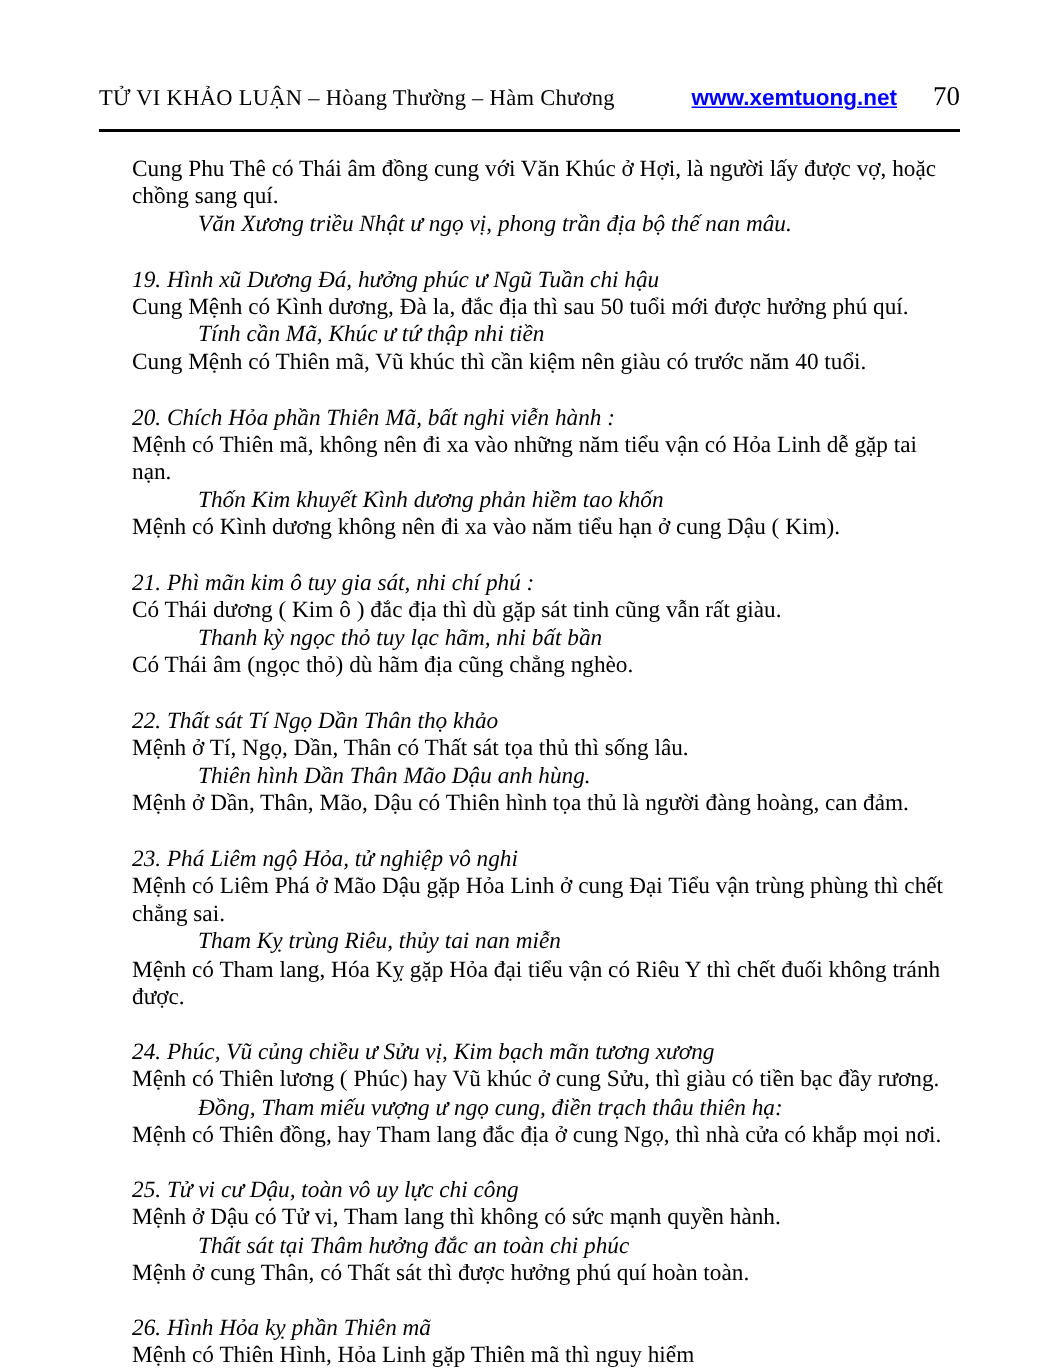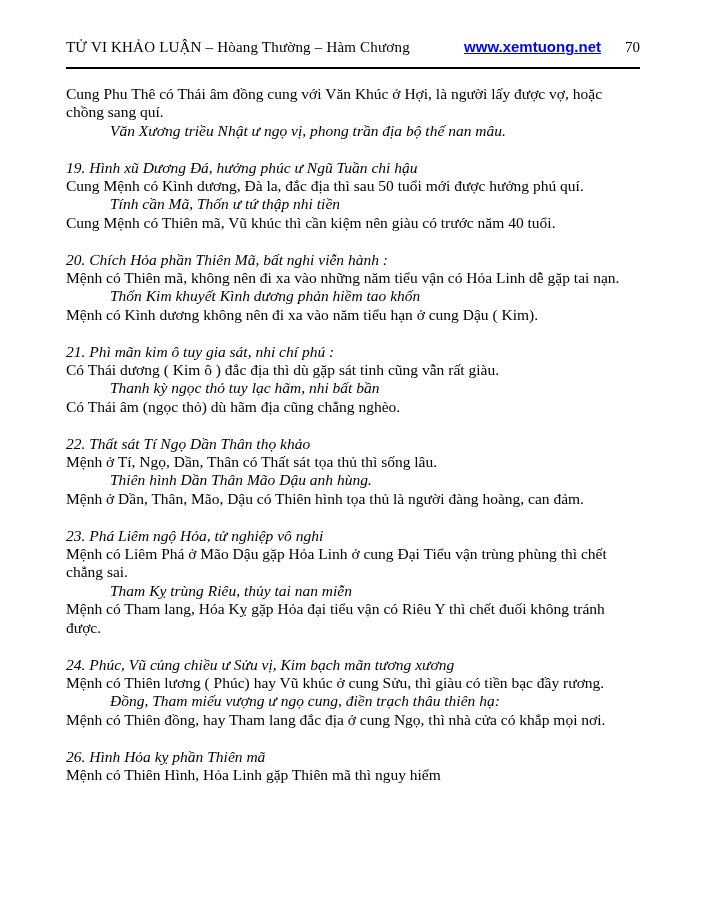--- a/index.html
+++ b/index.html
@@ -36,27 +36,29 @@
     font-family: "Liberation Sans", sans-serif;
     font-weight: bold;
     font-size: 15px;
     color: #0000ff;
     text-decoration: underline;
     margin-right: 24px;
     white-space: nowrap;
     cursor: pointer;
   }
   .header-page {
-    font-size: 15px;
+    font-size: 18px;
+    margin-top: 16px;
   }
   .content {
     margin-top: 16px;
     font-size: 15.5px;
     line-height: 18.4px;
     max-width: 575px;
+    margin-left: 22px;
   }
   .content p {
     margin: 0;
   }
   .verse {
     font-style: italic;
     padding-left: 44px;
   }
   .heading {
     font-style: italic;
@@ -80,21 +82,21 @@
   <div class="content">
 
     <div>
       <p>Cung Phu Thê có Thái âm đồng cung với Văn Khúc ở Hợi, là người lấy được vợ, hoặc chồng sang quí.</p>
       <p class="verse">Văn Xương triều Nhật ư ngọ vị, phong trần địa bộ thế nan mâu.</p>
     </div>
 
     <div class="section">
       <p class="heading">19. Hình xũ Dương Đá, hưởng phúc ư Ngũ Tuần chi hậu</p>
       <p>Cung Mệnh có Kình dương, Đà la, đắc địa thì sau 50 tuổi mới được hưởng phú quí.</p>
-      <p class="verse">Tính cần Mã, Thốn ư tứ thập nhi tiền</p>
+      <p class="verse">Tính cần Mã, Khúc ư tứ thập nhi tiền</p>
       <p>Cung Mệnh có Thiên mã, Vũ khúc thì cần kiệm nên giàu có trước năm 40 tuổi.</p>
     </div>
 
     <div class="section">
       <p class="heading">20. Chích Hỏa phần Thiên Mã, bất nghi viễn hành :</p>
       <p>Mệnh có Thiên mã, không nên đi xa vào những năm tiểu vận có Hỏa Linh dễ gặp tai nạn.</p>
       <p class="verse">Thốn Kim khuyết Kình dương phản hiềm tao khốn</p>
       <p>Mệnh có Kình dương không nên đi xa vào năm tiểu hạn ở cung Dậu ( Kim).</p>
     </div>
 
@@ -119,20 +121,26 @@
       <p>Mệnh có Tham lang, Hóa Kỵ gặp Hỏa đại tiểu vận có Riêu Y thì chết đuối không tránh được.</p>
     </div>
 
     <div class="section">
       <p class="heading">24. Phúc, Vũ củng chiều ư Sửu vị, Kim bạch mãn tương xương</p>
       <p>Mệnh có Thiên lương ( Phúc) hay Vũ khúc ở cung Sửu, thì giàu có tiền bạc đầy rương.</p>
       <p class="verse">Đồng, Tham miếu vượng ư ngọ cung, điền trạch thâu thiên hạ:</p>
       <p>Mệnh có Thiên đồng, hay Tham lang đắc địa ở cung Ngọ, thì nhà cửa có khắp mọi nơi.</p>
     </div>
 
+    <div class="section">
+      <p class="heading">25. Tử vi cư Dậu, toàn vô uy lực chi công</p>
+      <p>Mệnh ở Dậu có Tử vi, Tham lang thì không có sức mạnh quyền hành.</p>
+      <p class="verse">Thất sát tại Thâm hưởng đắc an toàn chi phúc</p>
+      <p>Mệnh ở cung Thân, có Thất sát thì được hưởng phú quí hoàn toàn.</p>
+    </div>
 
     <div class="section">
       <p class="heading">26. Hình Hỏa kỵ phần Thiên mã</p>
       <p>Mệnh có Thiên Hình, Hỏa Linh gặp Thiên mã thì nguy hiểm</p>
     </div>
 
   </div>
 </div>
 
 </body></html>

